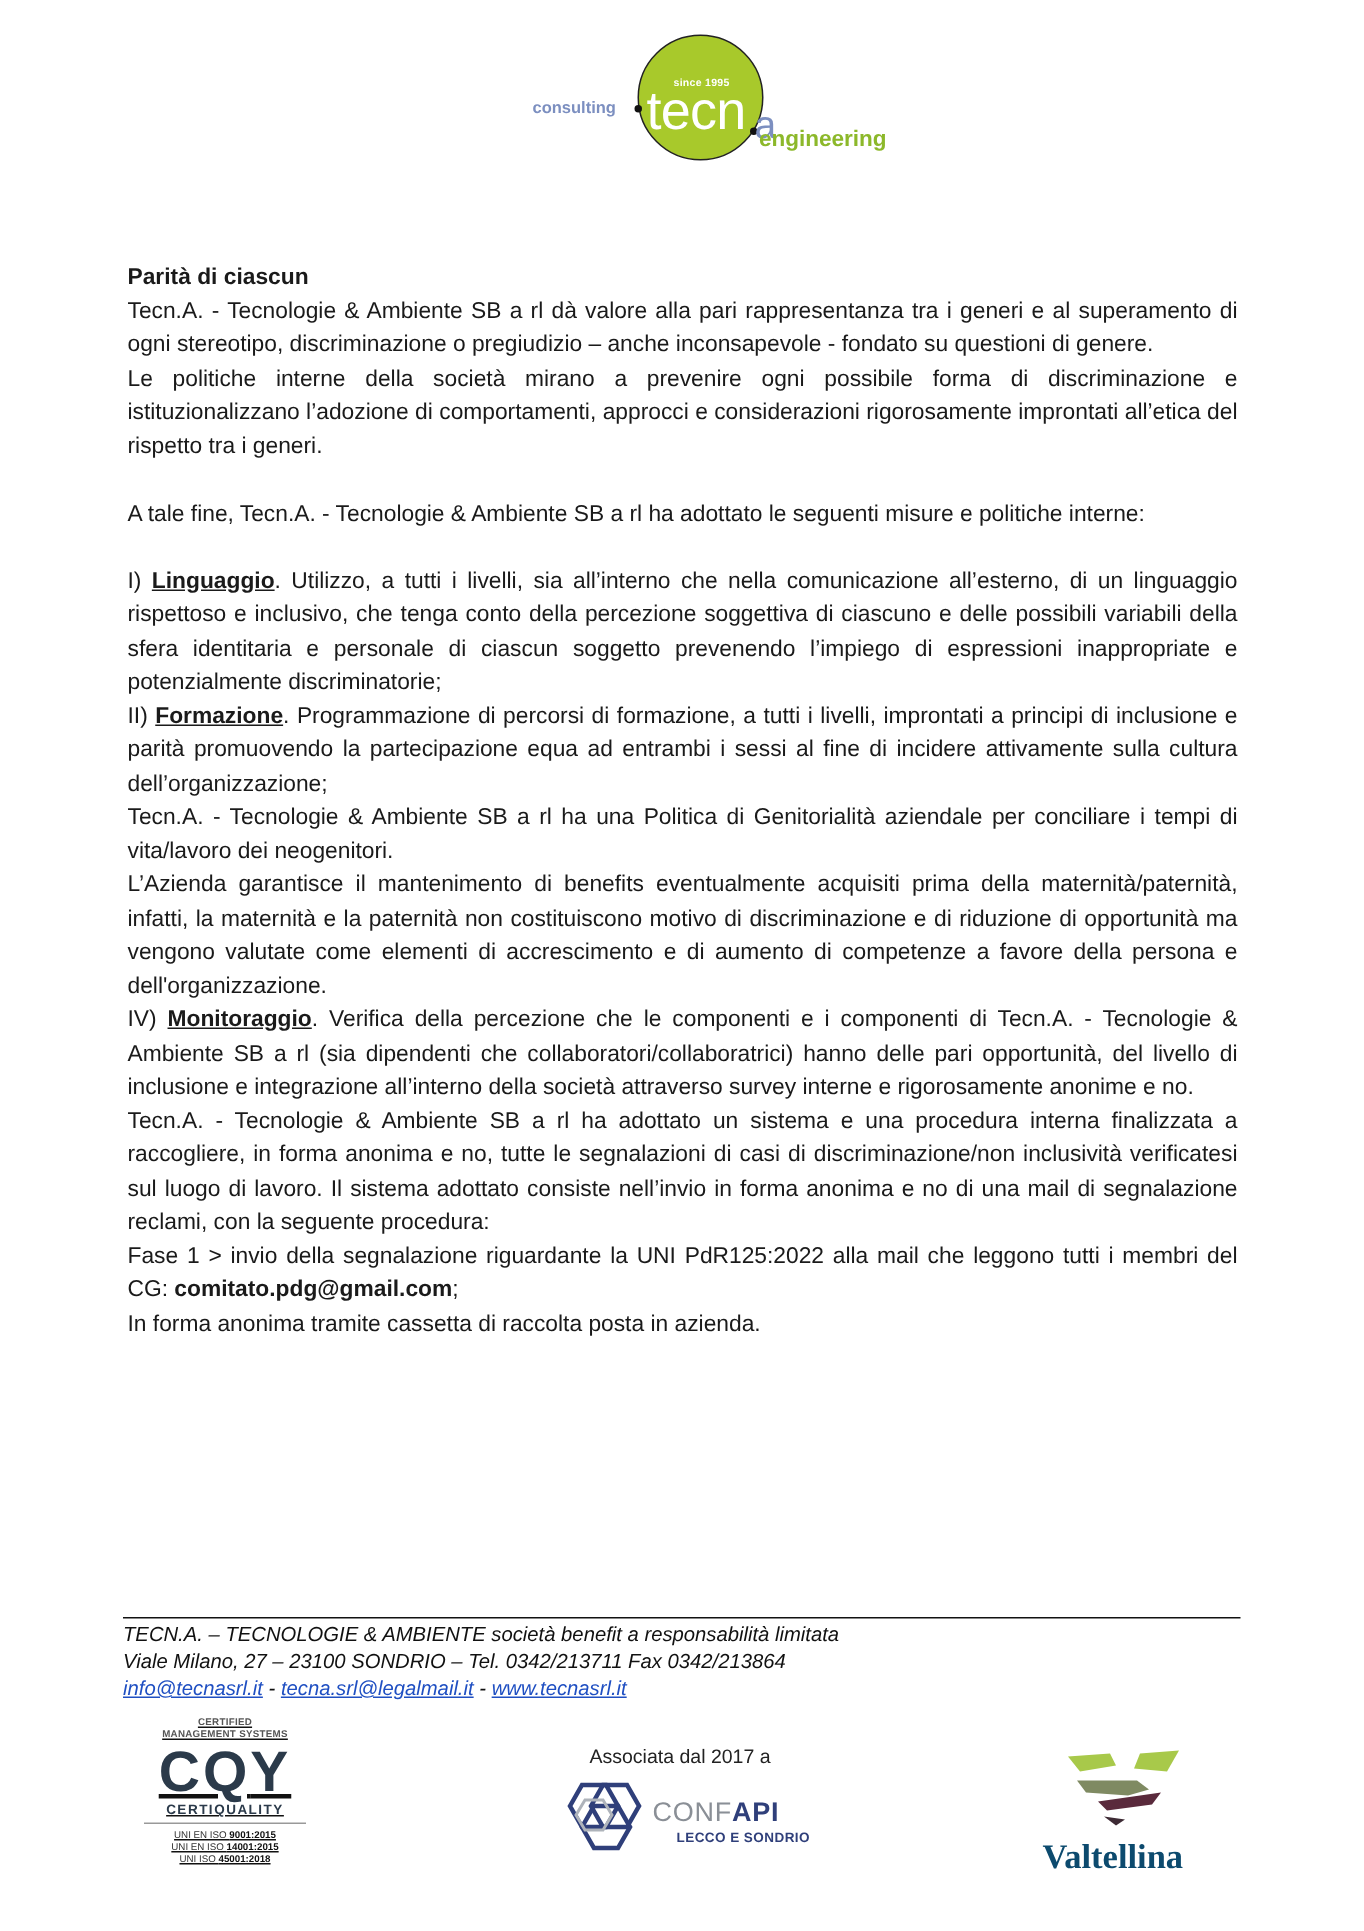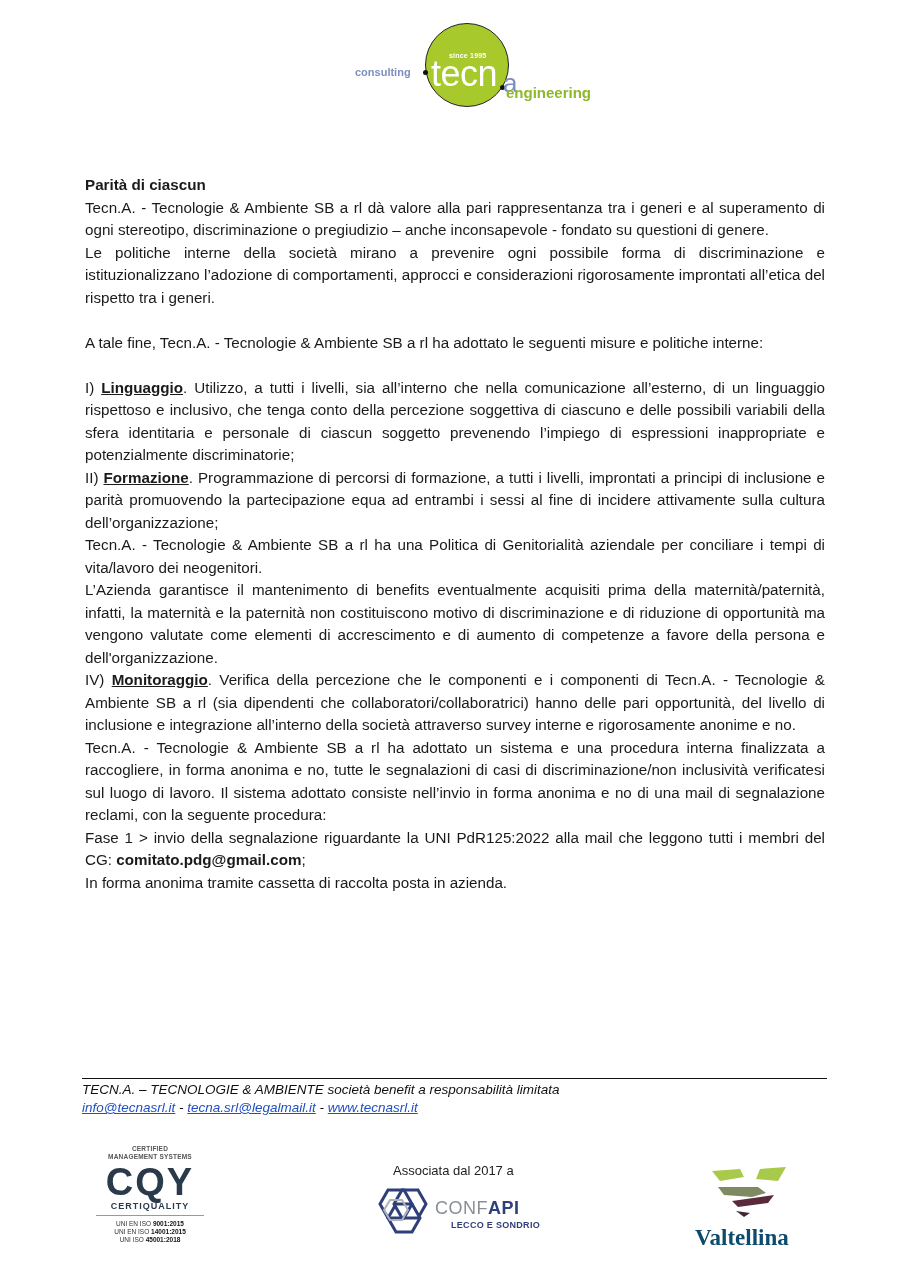--- a/index.html
+++ b/index.html
@@ -59,20 +59,21 @@
       position: absolute; left: 82px; top: 1081px; width: 745px; 
       font-size: 13.5px; line-height: 18px; font-style: italic; color: #111;
       font-family: "Liberation Sans", sans-serif;
     }
     .footer-text a { color: #1f4fc2; text-decoration: underline; }
     .footer-text .sep { color: #111; }
 
     .cert {
       position: absolute; left: 90px; top: 1145px; width: 120px; height: 120px; text-align: center;
       font-family: "Liberation Sans", sans-serif;
+      text-decoration: underline;
     }
     .cert .head { font-size: 6.5px; font-weight: bold; color: #555; line-height: 8px; letter-spacing: 0.2px; }
     .cert .mark { font-size: 38px; font-weight: bold; color: #2b3a4a; line-height: 38px; letter-spacing: 2px; margin-top: 2px; }
     .cert .mark span { color: #4fa7b5; }
     .cert .name { font-size: 9px; color: #2b3a4a; letter-spacing: 1px; font-weight: bold; border-bottom: 1px solid #999; padding-bottom: 4px; margin: 0 6px; }
     .cert .iso { font-size: 6.5px; color: #333; line-height: 8px; margin-top: 4px; }
     .cert .iso b { color: #111; }
 
     .assoc {
       position: absolute; left: 365px; top: 1160px; width: 175px; height: 95px;
@@ -127,20 +128,21 @@
   <p><span>IV) </span><span class="kw">Monitoraggio</span><span>. Verifica della percezione che le componenti e i componenti di Tecn.A. - Tecnologie &amp; Ambiente SB a rl  (sia dipendenti che collaboratori/collaboratrici) hanno delle pari opportunità, del livello di inclusione e integrazione all’interno della società attraverso survey interne e rigorosamente anonime e no.</span></p>
 
   <p>Tecn.A. - Tecnologie &amp; Ambiente SB a rl  ha adottato un sistema e una procedura interna finalizzata a raccogliere, in forma anonima e no, tutte le segnalazioni di casi di discriminazione/non inclusività verificatesi sul luogo di lavoro. Il sistema adottato consiste nell’invio in forma anonima e no di una mail di segnalazione reclami, con la seguente procedura:</p>
   <p><span>Fase 1 &gt; invio della segnalazione riguardante la UNI PdR125:2022 alla mail che leggono tutti i membri del CG: </span><b>comitato.pdg@gmail.com</b><span>;</span></p>
   <p>In forma anonima tramite cassetta di raccolta posta in azienda.</p>
 </div>
 
 <div class="footer-rule"></div>
 <div class="footer-text">
   <div>TECN.A. – TECNOLOGIE &amp; AMBIENTE società benefit a responsabilità limitata</div>
+  <div>Viale Milano, 27 – 23100 SONDRIO – Tel. 0342/213711 Fax 0342/213864</div>
   <div>
     <a>info@tecnasrl.it</a><span class="sep"> - </span><a>tecna.srl@legalmail.it</a><span class="sep"> - </span><a>www.tecnasrl.it</a>
   </div>
 </div>
 
 <div class="cert">
   <div class="head">CERTIFIED</div>
   <div class="head">MANAGEMENT SYSTEMS</div>
   <div class="mark"><span style="color:#2b3a4a">CQ</span><span style="color:#2b3a4a">Y</span></div>
   <div class="name">CERTIQUALITY</div>

